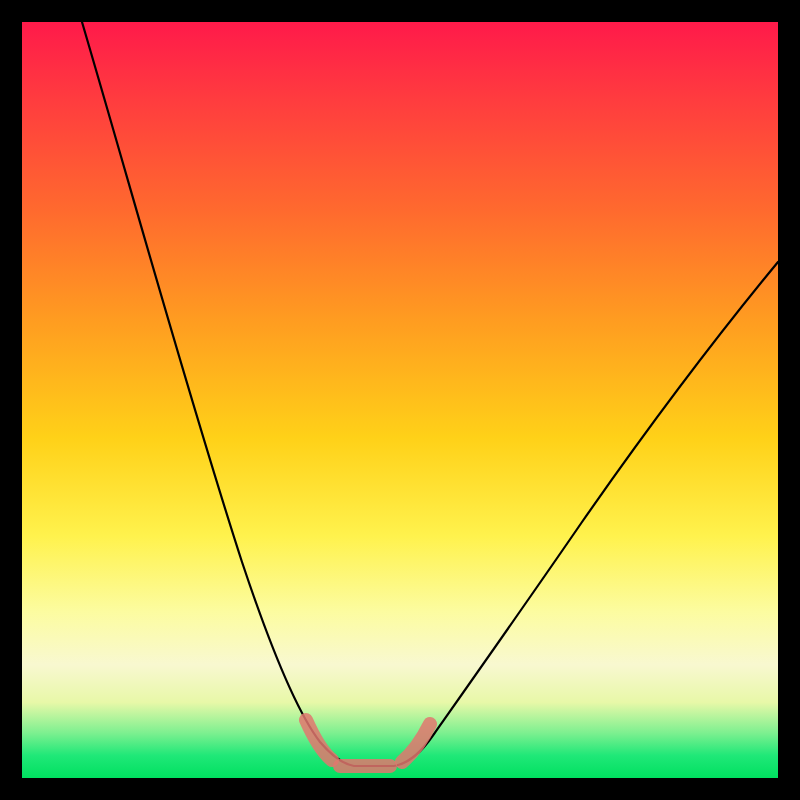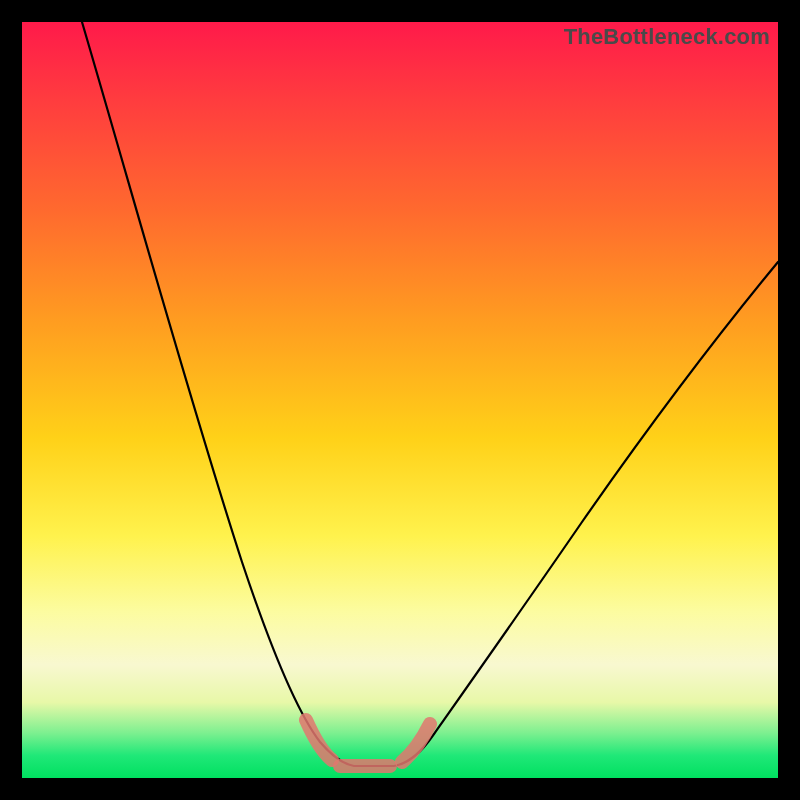--- a/index.html
+++ b/index.html
@@ -70,21 +70,20 @@
     stroke-linejoin: round;
     opacity: 0.85;
   }
 </style>
 </head>
 <body>
 
 <div class="frame">
   <div class="plot">
 
-    <div class="watermark">TheBottleneck.com</div>
 
     <svg class="curve" viewBox="0 0 756 756">
 
       <path class="curve-path" d="M 60 0
                C 110 170, 165 370, 220 540
                C 250 630, 275 690, 298 720
                C 310 734, 320 742, 332 744
                L 372 744
                C 386 742, 398 732, 412 712
                C 450 658, 505 580, 560 500

